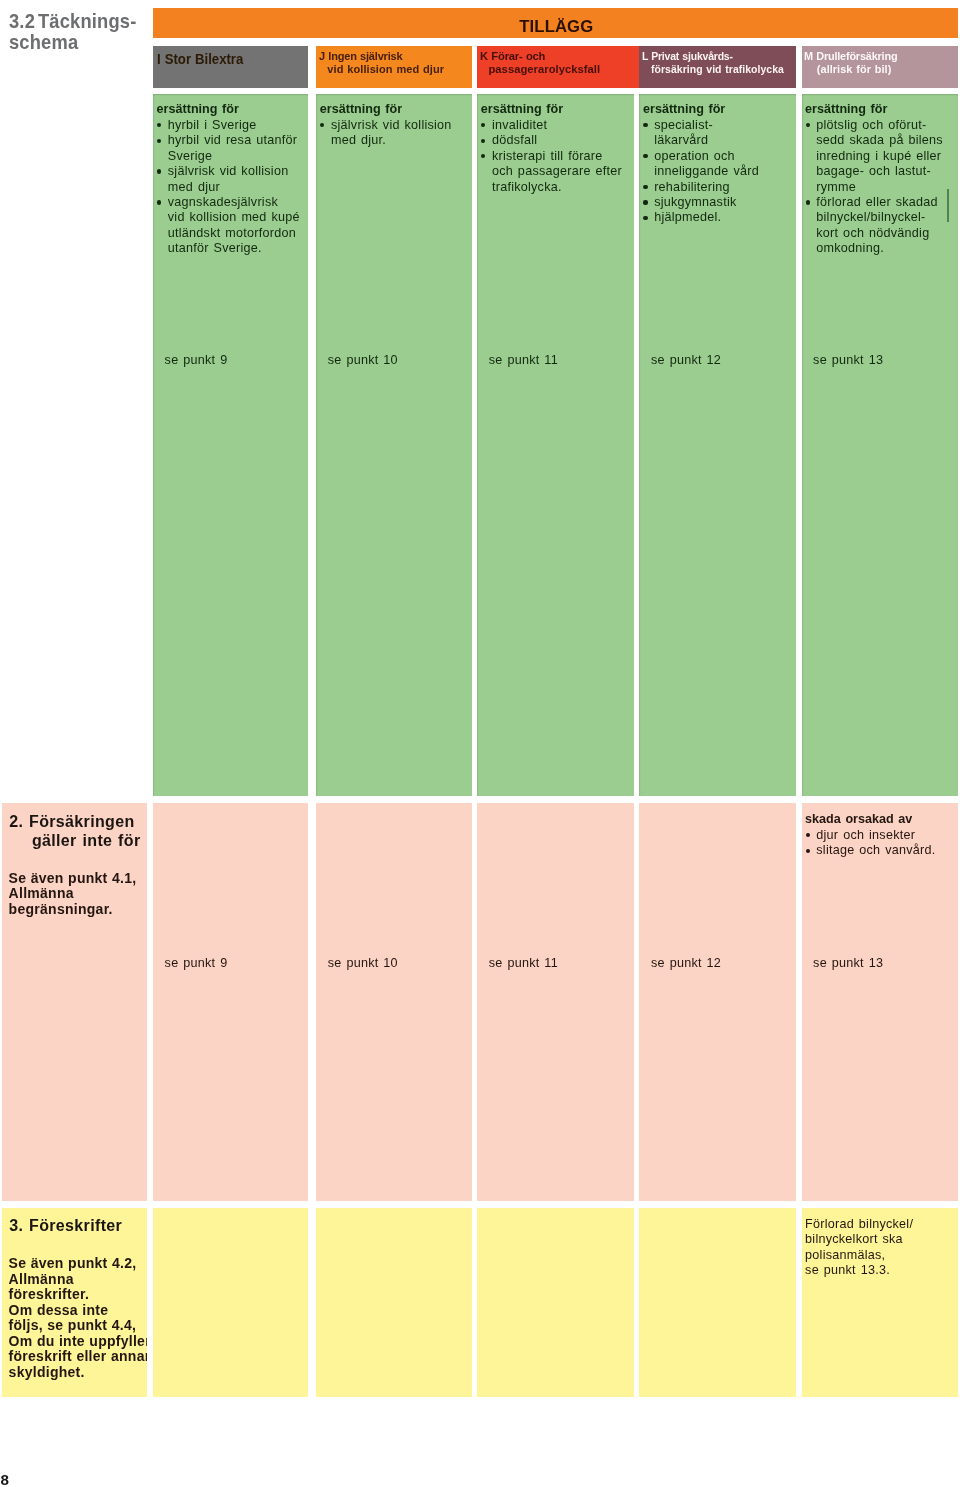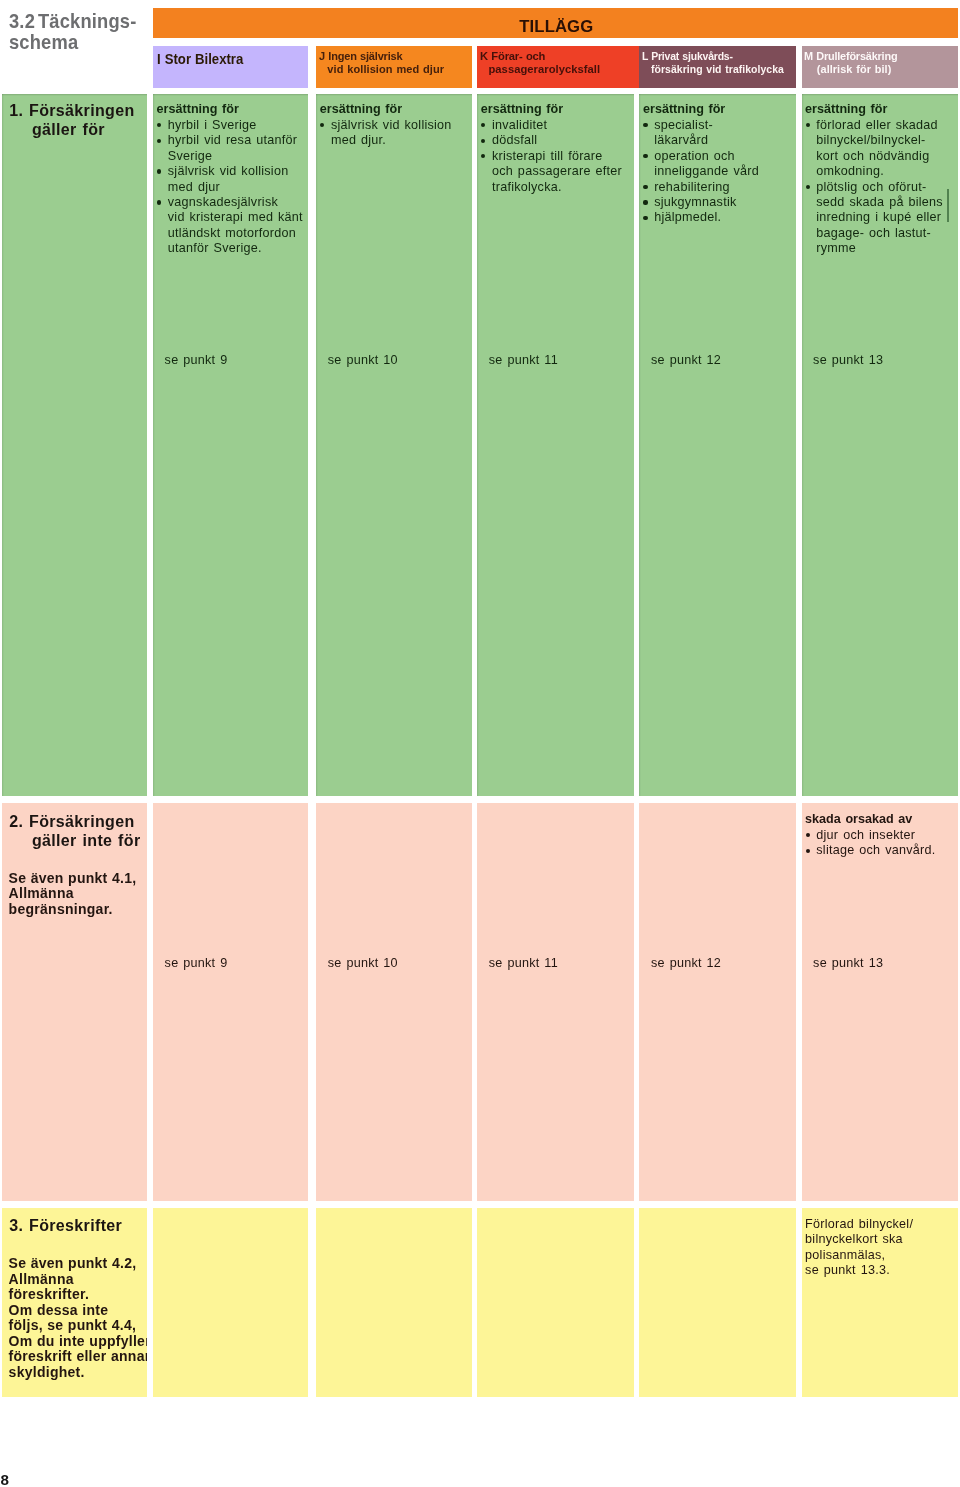--- a/index.html
+++ b/index.html
@@ -100,21 +100,21 @@
 
 <div class="page">
   <div class="abs" id="doc-title" style="color: rgb(109, 110, 112);">
     <div>3.2 Täcknings-</div>
     <div>schema</div>
   </div>
   <div class="abs" id="tillagg-banner" style="background: rgb(243, 129, 31);">
       <span style="color: rgb(42, 16, 5);">TILLÄGG</span>
     </div>
   <div id="headers-host">
-      <div class="abs colhead one" style="left: 153px; width: 155px; background: #c4b5fd; color: rgb(43, 26, 6);">
+      <div class="abs colhead one" style="left: 153px; width: 155px; background: #737373; color: rgb(43, 26, 6);">
         <div class="hl hl1">I Stor Bilextra</div>
       </div>
       <div class="abs colhead two" style="left: 316.2px; width: 155.7px; background: rgb(245, 135, 31); color: rgb(70, 32, 12);">
         <div class="hl hl1" style="transform: scaleX(0.985);">J Ingen självrisk</div>
         <div class="hl hl2" style="transform: scaleX(0.985); padding-left: 8.5px;">vid kollision med djur</div>
       </div>
       <div class="abs colhead two" style="left: 477.2px; width: 182px; background: rgb(238, 64, 38); color: rgb(70, 16, 10);">
         <div class="hl hl1">K Förar- och</div>
         <div class="hl hl2" style="padding-left: 8.4px;">passagerarolycksfall</div>
       </div>
@@ -122,44 +122,38 @@
         <div class="hl hl1" style="transform: scaleX(0.935);">L Privat sjukvårds-</div>
         <div class="hl hl2" style="transform: scaleX(0.935); padding-left: 9.6px;">försäkring vid trafikolycka</div>
       </div>
       <div class="abs colhead two" style="left: 801.5px; width: 156.3px; background: rgb(179, 149, 155); color: rgb(253, 248, 248); padding-left: 41px;">
         <div class="hl hl1" style="transform: scaleX(0.975);">M Drulleförsäkring</div>
         <div class="hl hl2" style="transform: scaleX(0.975); padding-left: 13.2px;">(allrisk för bil)</div>
       </div>
     </div>
   <div id="sections-host">
       <div class="secrow" style="top: 94px; height: 701.6px; width: 960px;">
-        <div class="cell edged" style="left: 1.6px; width: 145.1px; background: rgb(155, 205, 144);">
-          <div class="rowlabel" style="top: 6.8px;">
-            <div>1. Försäkringen</div>
-            <div class="l2">gäller för</div>
-          </div>
-        </div>
         <div class="cell edged" style="left: 153px; width: 155px; background: rgb(155, 205, 144); color: rgb(18, 40, 15);">
           <div class="cellinner" style="top: 8.3px;">
             <div class="cellhead">ersättning för</div>
             <ul class="bl">
               <li>
                 <div>hyrbil i Sverige</div>
               </li>
               <li>
                 <div>hyrbil vid resa utanför</div>
                 <div>Sverige</div>
               </li>
               <li>
                 <div>självrisk vid kollision</div>
                 <div>med djur</div>
               </li>
               <li>
                 <div>vagnskadesjälvrisk</div>
-                <div>vid kristerapi med känt</div>
+                <div>vid kollision med kupé</div>
                 <div>utländskt motorfordon</div>
                 <div>utanför Sverige.</div>
               </li>
             </ul>
           </div>
           <div class="cellfoot" style="top: 258.6px;">se punkt 9</div>
         </div>
         <div class="cell edged" style="left: 316.2px; width: 155.7px; background: rgb(155, 205, 144); color: rgb(18, 40, 15);">
           <div class="cellinner" style="top: 8.3px;">
             <div class="cellhead">ersättning för</div>
@@ -213,32 +207,32 @@
                 <div>hjälpmedel.</div>
               </li>
             </ul>
           </div>
           <div class="cellfoot" style="top: 258.6px;">se punkt 12</div>
         </div>
         <div class="cell edged" style="left: 801.5px; width: 156.3px; background: rgb(155, 205, 144); color: rgb(18, 40, 15);">
           <div class="cellinner" style="top: 8.3px;">
             <div class="cellhead">ersättning för</div>
             <ul class="bl">
-              <li>
-                <div>förlorad eller skadad</div>
-                <div>bilnyckel/bilnyckel-</div>
-                <div>kort och nödvändig</div>
-                <div>omkodning.</div>
-              </li>
               <li>
                 <div>plötslig och oförut-</div>
                 <div>sedd skada på bilens</div>
                 <div>inredning i kupé eller</div>
                 <div>bagage- och lastut-</div>
                 <div>rymme</div>
+              </li>
+              <li>
+                <div>förlorad eller skadad</div>
+                <div>bilnyckel/bilnyckel-</div>
+                <div>kort och nödvändig</div>
+                <div>omkodning.</div>
               </li>
             </ul>
           </div>
           <div class="cellfoot" style="top: 258.6px;">se punkt 13</div>
         </div>
       </div>
       <div class="secrow" style="top: 802.5px; height: 398.8px; width: 904px;">
         <div class="cell" style="left: 1.6px; width: 145.1px; background: rgb(252, 212, 197);">
           <div class="rowlabel" style="top: 9px;">
             <div>2. Försäkringen</div>

